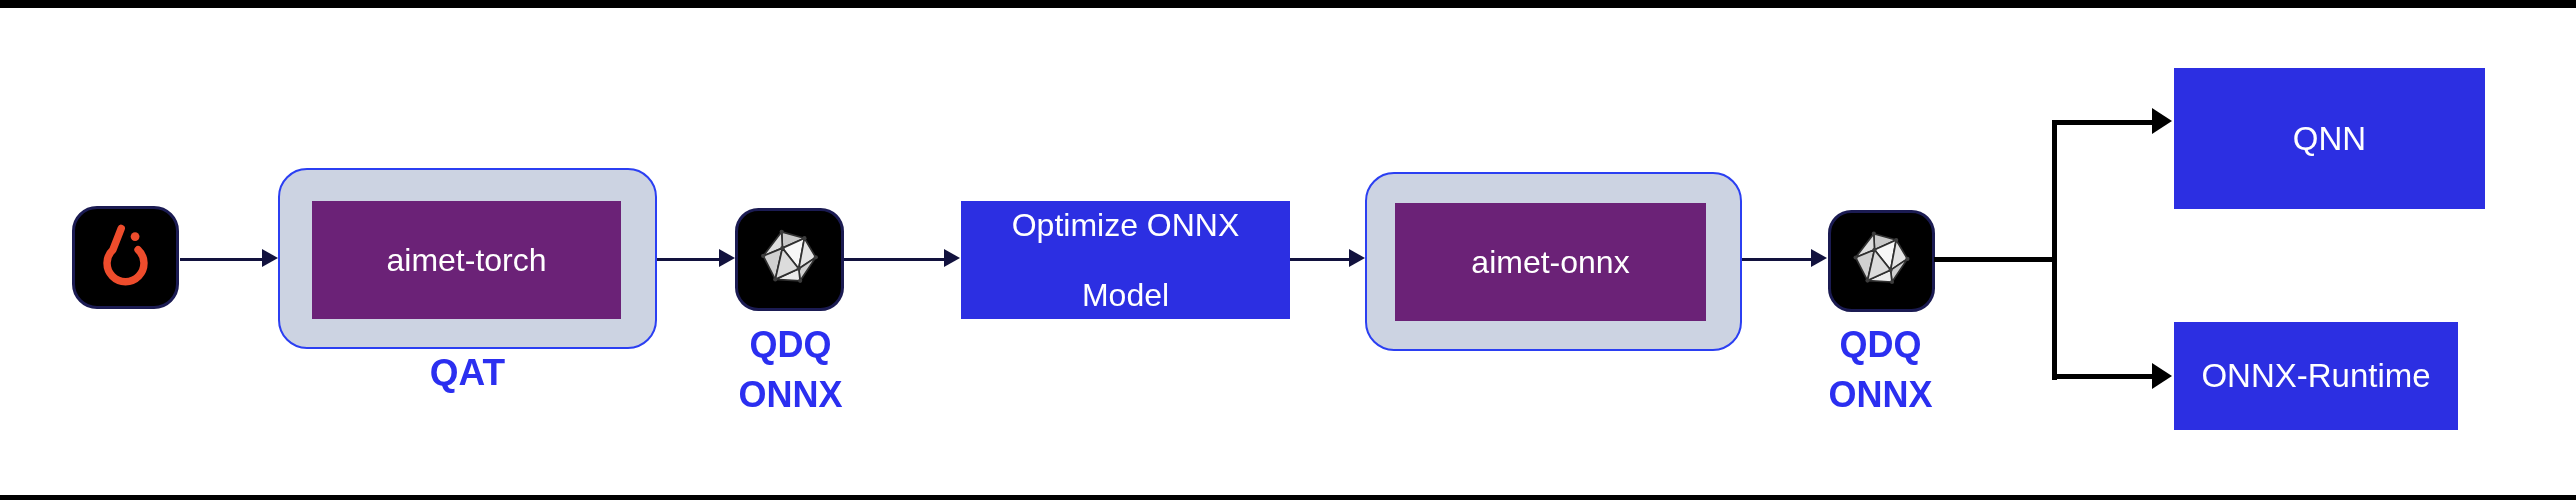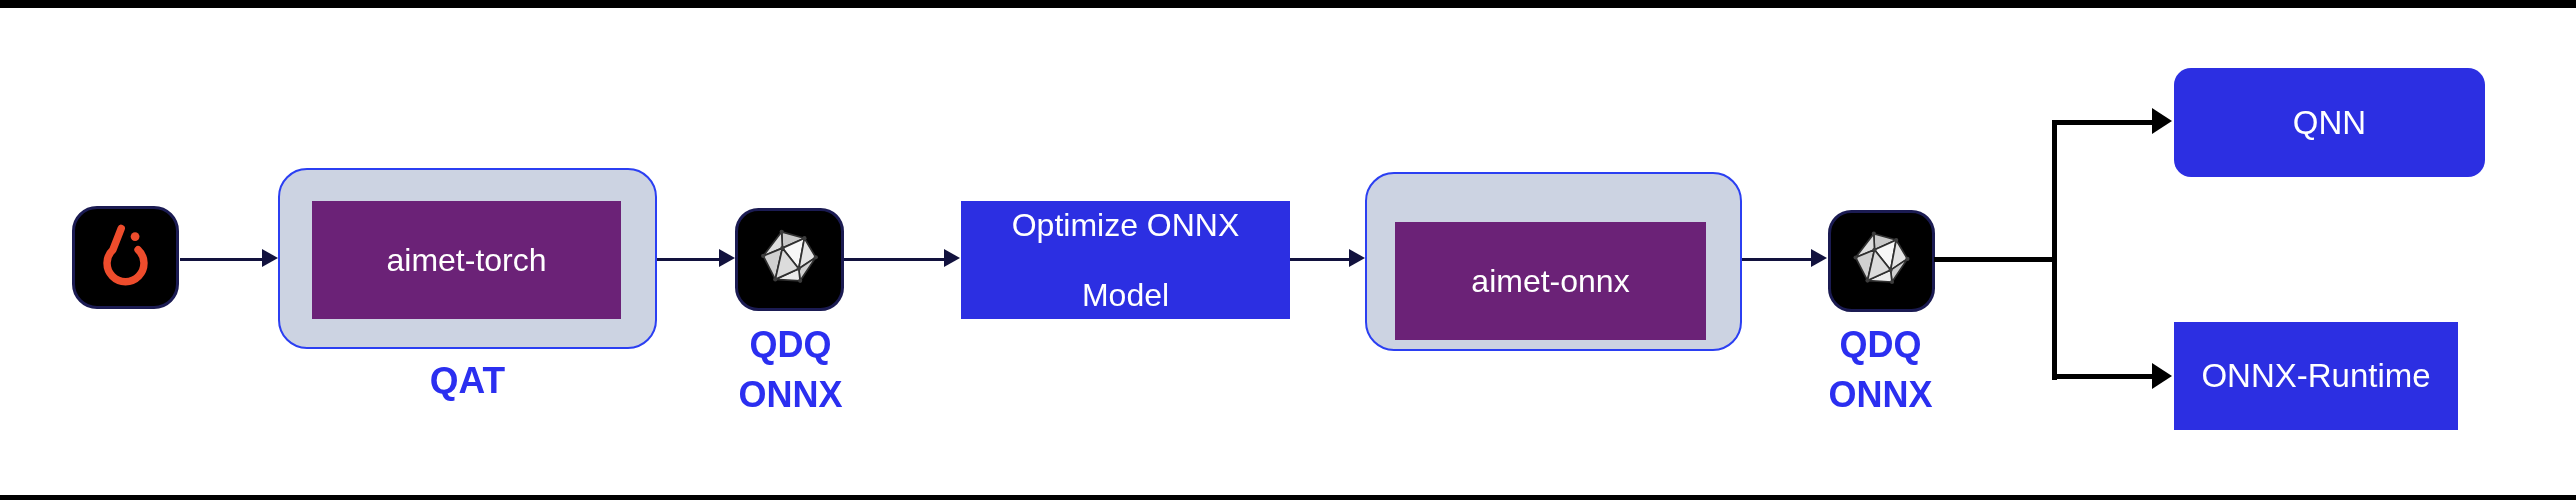--- a/index.html
+++ b/index.html
@@ -86,21 +86,21 @@
     </svg>
   </div>
 
   <div class="arrow-line" style="left:180px;top:258px;width:83px;"></div>
   <div class="arrow-head" style="left:262px;top:249px;"></div>
 
   <div class="container-group" style="left:278px;top:168px;width:379px;height:181px;"></div>
   <div class="inner-purple" style="left:312px;top:201px;width:309px;height:118px;">
     <span>aimet-torch</span>
   </div>
-  <div class="caption single" style="left:278px;top:359px;width:379px;">QAT</div>
+  <div class="caption single" style="left:278px;top:351px;width:379px;">QAT</div>
 
   <div class="arrow-line" style="left:657px;top:258px;width:63px;"></div>
   <div class="arrow-head" style="left:719px;top:249px;"></div>
 
   <div class="icon-tile" style="left:735px;top:208px;width:109px;height:103px;border-radius:23.4px;">
     <svg width="73" height="71" viewBox="0 0 100 100">
       <g stroke="#2f2f2f" stroke-width="2.4" stroke-linejoin="round">
         <polygon points="39,11 71,20 40,34" fill="#c9c9c9"></polygon>
         <polygon points="39,11 40,34 13,45" fill="#dddddd"></polygon>
         <polygon points="13,45 40,34 30,78" fill="#d0d0d0"></polygon>
@@ -132,21 +132,21 @@
 
   <div class="blue-box" style="left:961px;top:201px;width:329px;height:118px;gap:31px;">
     <div class="line">Optimize ONNX</div>
     <div class="line">Model</div>
   </div>
 
   <div class="arrow-line" style="left:1290px;top:258px;width:60px;"></div>
   <div class="arrow-head" style="left:1349px;top:249px;"></div>
 
   <div class="container-group" style="left:1365px;top:172px;width:377px;height:179px;"></div>
-  <div class="inner-purple" style="left:1395px;top:203px;width:311px;height:118px;margin-top:19px;">
+  <div class="inner-purple" style="left:1395px;top:203px;width:311px;height:118px;">
     <span>aimet-onnx</span>
   </div>
 
   <div class="arrow-line" style="left:1742px;top:258px;width:71px;"></div>
   <div class="arrow-head" style="left:1811px;top:249px;"></div>
 
   <div class="icon-tile" style="left:1828px;top:210px;width:107px;height:102px;border-radius:23.4px;">
     <svg width="71" height="70" viewBox="0 0 100 100">
       <g stroke="#2f2f2f" stroke-width="2.4" stroke-linejoin="round">
         <polygon points="39,11 71,20 40,34" fill="#c9c9c9"></polygon>
@@ -175,21 +175,21 @@
     <div>ONNX</div>
   </div>
 
   <div class="branch-line" style="left:1934px;top:257px;width:122px;height:4.8px;"></div>
   <div class="branch-line" style="left:2052px;top:120px;width:4.8px;height:260px;"></div>
   <div class="branch-line" style="left:2052px;top:120px;width:102px;height:4.8px;"></div>
   <div class="branch-head" style="left:2152px;top:108px;"></div>
   <div class="branch-line" style="left:2052px;top:374px;width:102px;height:4.8px;"></div>
   <div class="branch-head" style="left:2152px;top:363px;"></div>
 
-  <div class="blue-box" style="left:2174px;top:68px;width:311px;height:109px;border-radius:17px;">
+  <div class="blue-box" style="left:2174px;top:68px;width:311px;height:141px;">
     <div class="big">QNN</div>
   </div>
 
   <div class="blue-box" style="left:2174px;top:322px;width:284px;height:108px;">
     <div class="big">ONNX-Runtime</div>
   </div>
 
 </div>
 
 

